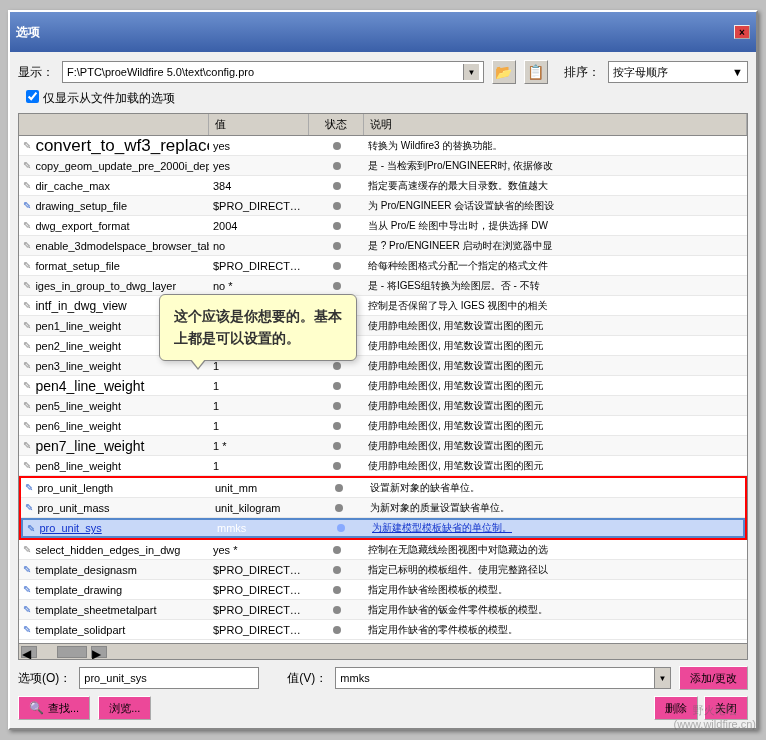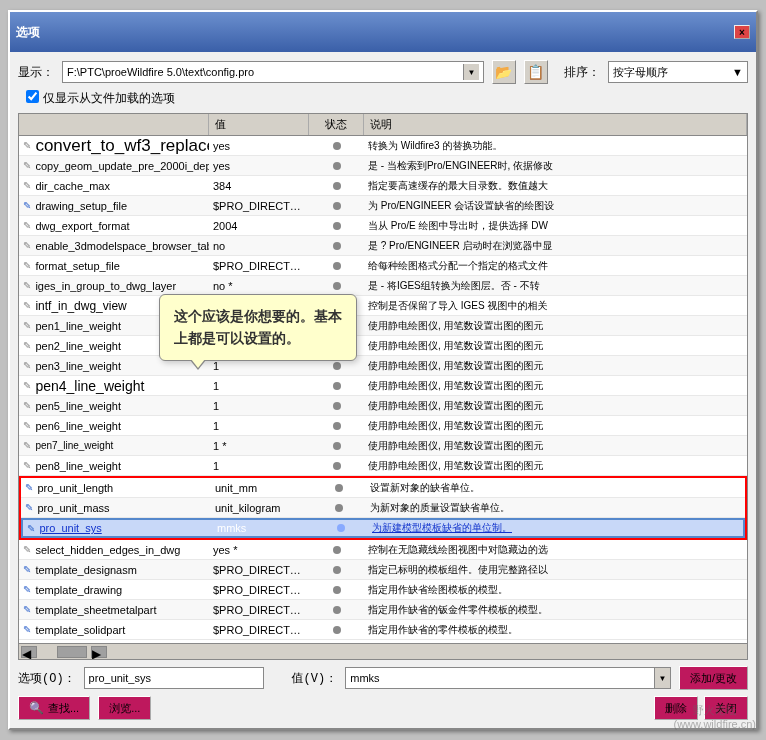--- a/index.html
+++ b/index.html
@@ -213,21 +213,20 @@
       flex-shrink: 0;
     }
     .bottom-row {
       display: flex;
       align-items: center;
       gap: 8px;
     }
     .bottom-field-label {
       font-size: 12px;
       white-space: nowrap;
-      font-family: Liberation Mono, monospace;
     }
     .bottom-input {
       height: 22px;
       border: 1px solid #888;
       background: white;
       padding: 2px 4px;
       font-size: 11px;
       flex: 1;
     }
     .bottom-value-combo {
@@ -241,21 +240,21 @@
       background: #d4d0c8;
       border: 1px solid #888;
       border-left: none;
       display: flex;
       align-items: center;
       justify-content: center;
       font-size: 8px;
     }
     .btn {
       height: 24px;
-      background: #be185d;
+      background: #ec4899;
       border: 1px solid #aaa;
       border-top: 1px solid #fff;
       border-left: 1px solid #fff;
       padding: 0 10px;
       font-size: 11px;
       cursor: pointer;
       display: flex;
       align-items: center;
       justify-content: center;
       white-space: nowrap;
@@ -526,21 +525,21 @@
             </div>
             <div class="td td-value">1</div>
             <div class="td td-state">
               <span class="dot"></span>
             </div>
             <div class="td td-desc">使用静电绘图仪, 用笔数设置出图的图元</div>
           </div>
           <div class="table-row">
             <div class="td td-name">
               <span style="font-size: 10px; color: rgb(136, 136, 136); margin-right: 2px;">✎</span>
-              <span style="font-size: 10px;">pen7_line_weight</span>
+              <span style="font-size: 14px;">pen7_line_weight</span>
             </div>
             <div class="td td-value">1 *</div>
             <div class="td td-state">
               <span class="dot"></span>
             </div>
             <div class="td td-desc">使用静电绘图仪, 用笔数设置出图的图元</div>
           </div>
           <div class="table-row">
             <div class="td td-name">
               <span style="font-size: 10px; color: rgb(136, 136, 136); margin-right: 2px;">✎</span>

